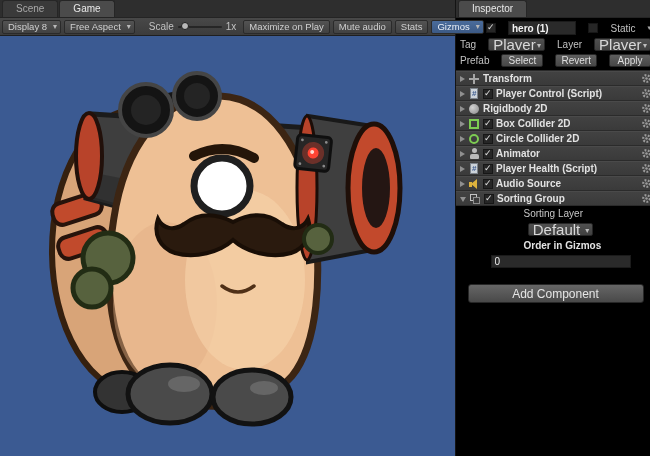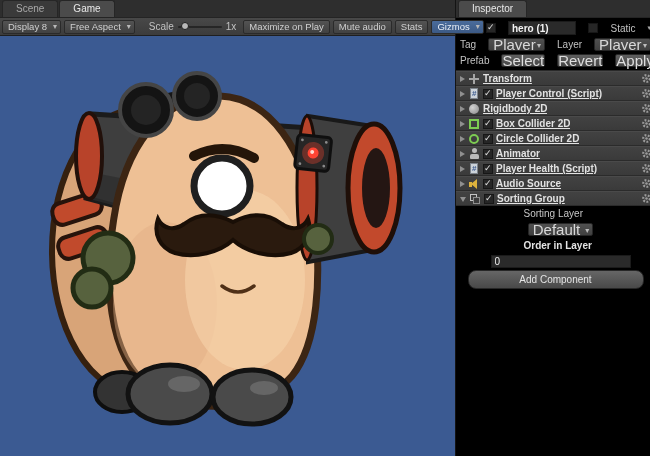--- a/index.html
+++ b/index.html
@@ -80,30 +80,30 @@
     flex:1; min-width:0; height:13px; line-height:11px;
     background:linear-gradient(#505050,#404040);
     border:1px solid #252525; border-radius:2px; padding:0 12px 0 4px; position:relative;
     color:#d8d8d8; font-size:15px; box-sizing:border-box; white-space:nowrap; overflow:hidden;
   }
   .dropdown::after { content:"▾"; position:absolute; right:3px; top:1px; font-size:8px; color:#bdbdbd; }
 
   .pbtn {
     flex:1; height:13px; line-height:11px; text-align:center;
     background:linear-gradient(#5e5e5e,#474747); border:1px solid #262626; border-radius:2px;
-    font-size:15px; color:#dedede; box-sizing:border-box; font-family:inherit; padding:0;
+    font-size:10px; color:#dedede; box-sizing:border-box; font-family:inherit; padding:0;
   }
 
   .comp-row {
     height:15px; display:flex; align-items:center; gap:3px; padding:0 3px;
     background:linear-gradient(#424242,#3a3a3a);
     border-top:1px solid #4a4a4a; border-bottom:1px solid #2b2b2b; box-sizing:border-box;
   }
   .comp-label {
-    font-weight:bold; color:#e2e2e2; font-size:10px; white-space:nowrap; overflow:hidden;text-decoration:underline;
+    font-weight:bold; color:#e2e2e2; font-size:10px; white-space:nowrap; overflow:hidden;
   }
   .foldout {
     width:0; height:0; flex:none; margin-left:1px;
     border-top:3px solid transparent; border-bottom:3px solid transparent; border-left:5px solid #909090;
   }
   .foldout.open {
     border-left:3px solid transparent; border-right:3px solid transparent;
     border-top:5px solid #909090; border-bottom:none; margin-top:2px;
   }
   .gear-btn { margin-left:auto; flex:none; }
@@ -141,23 +141,23 @@
 
   .prop-row { display:flex; align-items:center; gap:4px; padding:2px 4px 2px 14px;flex-direction:column; }
   .prop-label { width:74px; flex:none; font-size:10px; color:#c6c6c6; white-space:nowrap; }
   .prop-label.bold { font-weight:bold; color:#e3e3e3; }
   .prop-field {
     flex:1; min-width:0; height:13px; background:#2a2a2a; border:1px solid #1b1b1b;
     color:#eeeeee; font-size:10px; padding:0 3px; box-sizing:border-box; font-family:inherit;
   }
 
   .add-btn {
-    display:block; margin:0 auto 0; width:176px; height:19px;
-    background:linear-gradient(#666666,#494949); border:1px solid #272727; border-radius:8px;
-    color:#e5e5e5; font-size:10px; font-family:inherit;
+    display:block; margin:14px auto 0; width:176px; height:19px;
+    background:linear-gradient(#666666,#494949); border:1px solid #272727; border-radius:3px;
+    color:#e5e5e5; font-size:12px; font-family:inherit;
   }
 </style>
 </head>
 <body>
 
 <div class="window">
 
   <div class="game-pane">
     <div class="tabbar">
       <div class="tab">Scene</div>
@@ -388,21 +388,21 @@
     </svg>
   </div>
 </div>
 
       <div>
         <div class="prop-row">
           <span class="prop-label">Sorting Layer</span>
           <span class="dropdown">Default</span>
         </div>
         <div class="prop-row">
-          <span class="prop-label bold">Order in Layer</span>
+          <span class="prop-label bold">Order in Gizmos</span>
           <input class="prop-field" value="0" style="">
         </div>
       </div>
 
       <button class="add-btn">Add Component</button>
     </div>
   </div>
 </div>
 
 </body></html>

